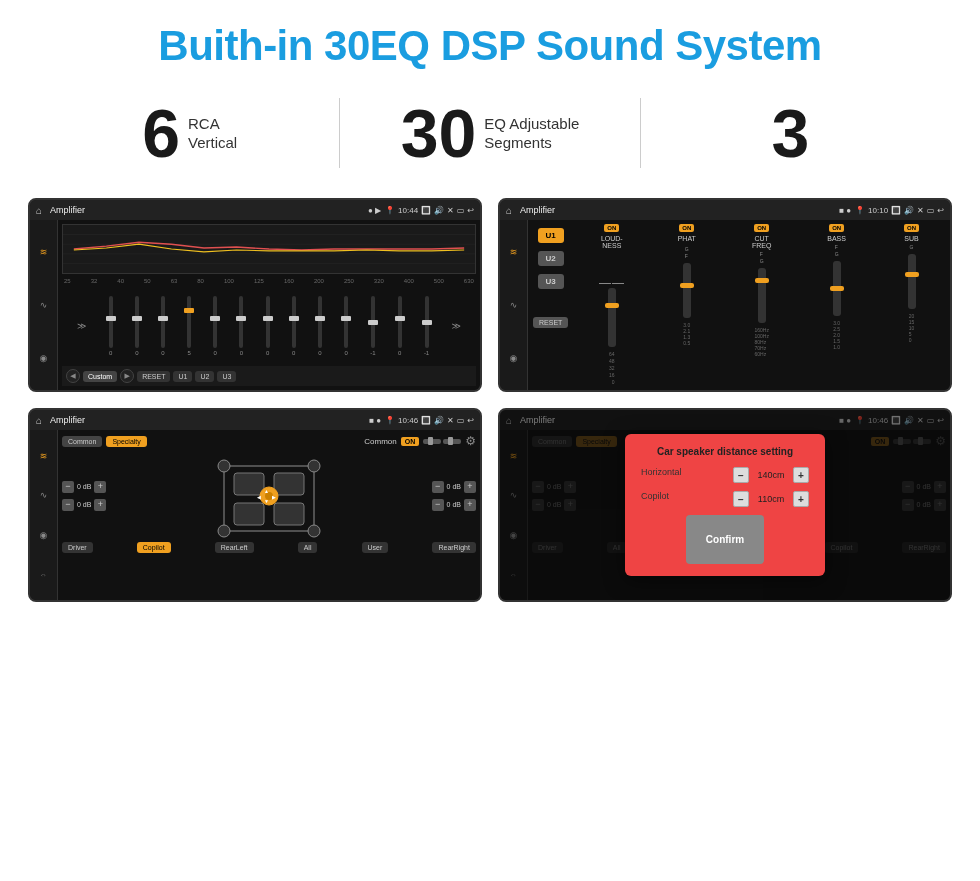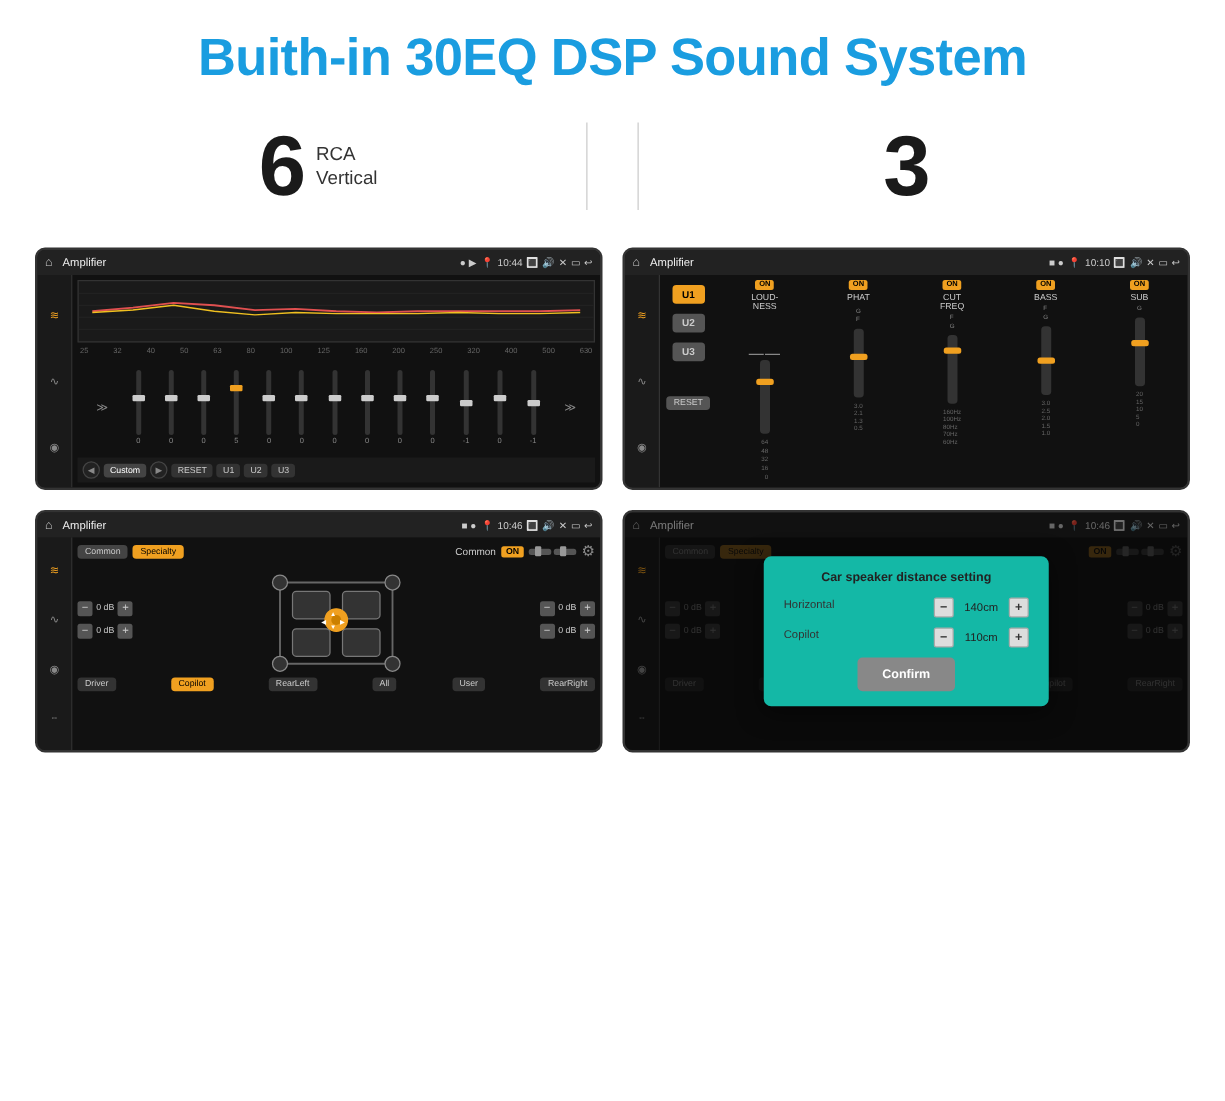--- a/index.html
+++ b/index.html
@@ -372,24 +372,24 @@
     .dialog-overlay {
       position: absolute;
       top: 0; left: 0; right: 0; bottom: 0;
       background: rgba(0,0,0,0.5);
       display: flex;
       align-items: center;
       justify-content: center;
       z-index: 10;
     }
     .dialog-box {
-      background: #14b8a6;
+      background: #ef4444;
       border-radius: 6px;
       padding: 12px 16px;
-      width: 228px;
+      width: 200px;
       box-shadow: 0 4px 20px rgba(0,0,0,0.5);
     }
     .dialog-title {
       font-size: 10px;
       font-weight: bold;
       color: #222;
       text-align: center;
       margin-bottom: 10px;
     }
     .dialog-row {
@@ -426,21 +426,21 @@
       min-width: 36px;
       text-align: center;
     }
     .dialog-confirm-btn {
       background: #888;
       color: #fff;
       border: none;
       border-radius: 4px;
       font-size: 10px;
       font-weight: bold;
-      padding: 8px 20px;
+      padding: 19px 20px;
       cursor: pointer;
       display: block;
       margin: 8px auto 0;
     }
   </style>
 </head>
 <body>
 
 <div class="header">
   <h1>Buith-in 30EQ DSP Sound System</h1>
@@ -448,20 +448,27 @@
 
 <div class="stats-row">
   <div class="stat-item">
     <span class="stat-number">6</span>
     <div>
       <div class="stat-label">RCA</div>
       <div class="stat-label">Vertical</div>
     </div>
   </div>
   <div class="stat-divider"></div>
+  <div class="stat-item">
+    <span class="stat-number">30</span>
+    <div>
+      <div class="stat-label">EQ Adjustable</div>
+      <div class="stat-label">Segments</div>
+    </div>
+  </div>
   <div class="stat-divider"></div>
   <div class="stat-item">
     <span class="stat-number">3</span>
   </div>
 </div>
 
 <div class="screenshots-grid">
 
   <div class="screen">
 

